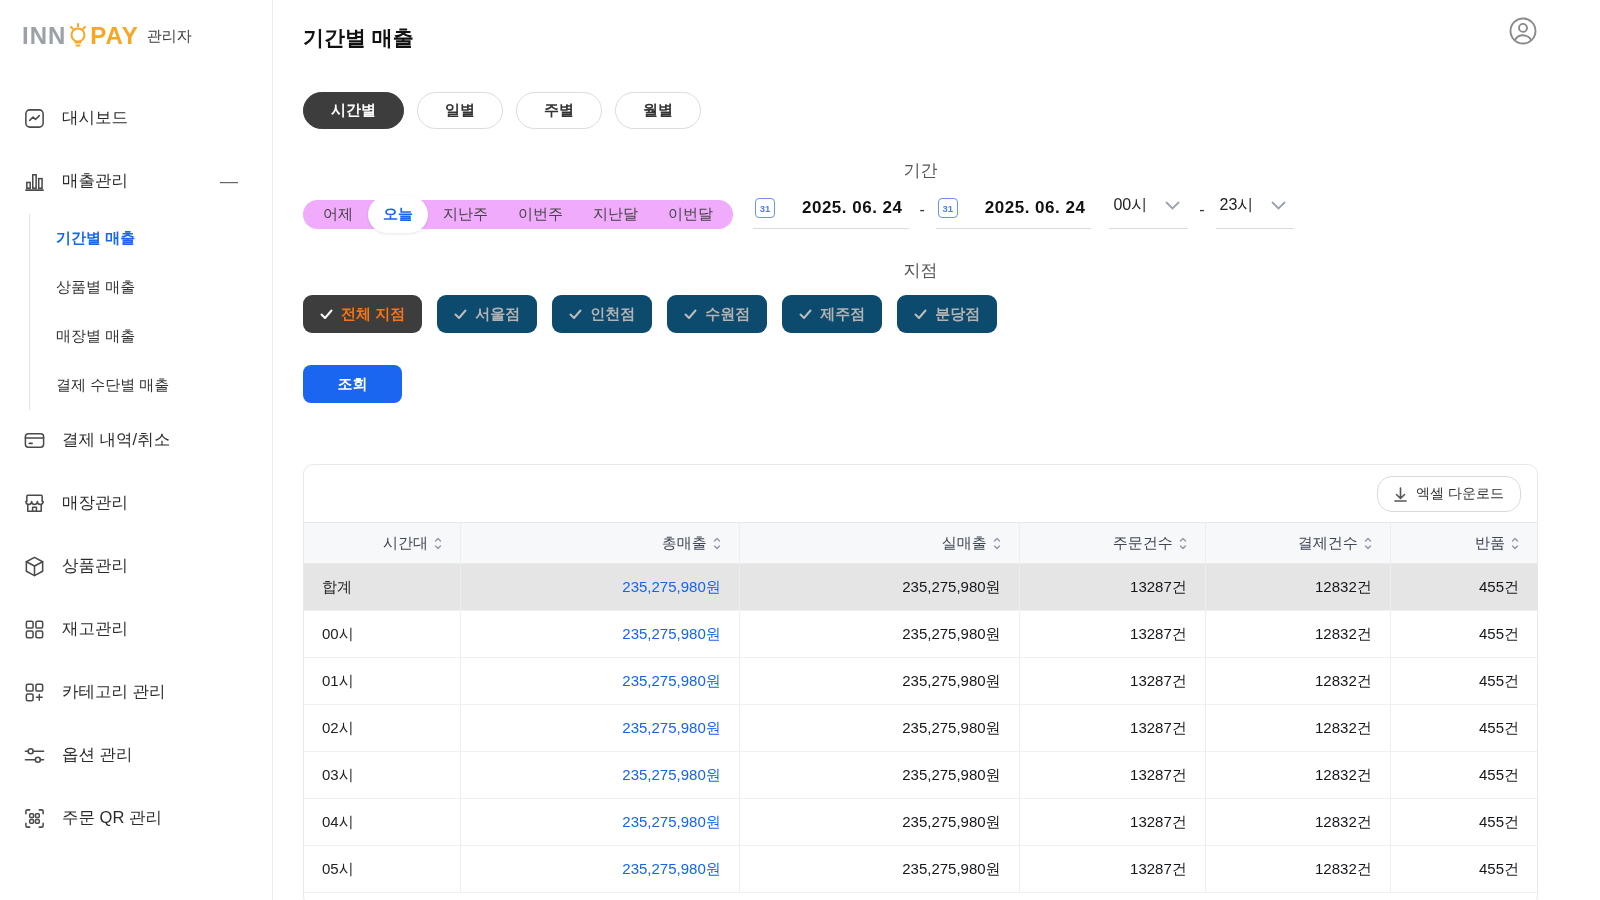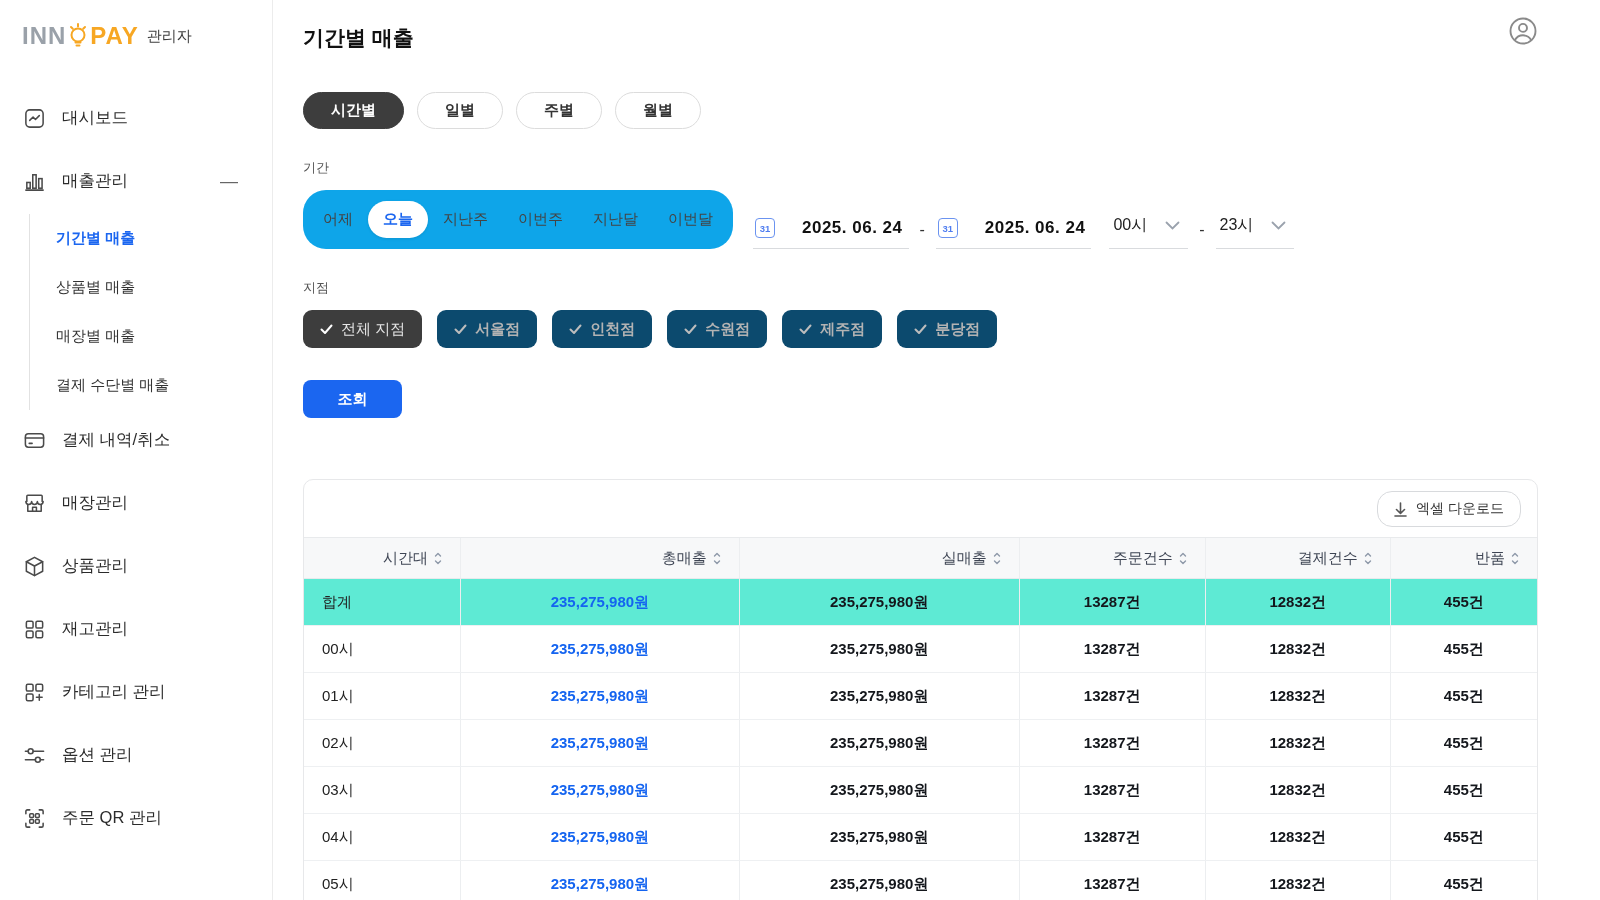--- a/index.html
+++ b/index.html
@@ -29,56 +29,56 @@
 
   
   .main { flex:1; padding:0 62px 0 30px; position:relative; }
   .profile-btn { position:absolute; top:16px; right:62px; width:30px; height:30px; color:#8a8a8a; cursor:pointer; }
   .page-title { margin-top:24px; font-size:21px; font-weight:700; color:#111; }
 
   .tabs { display:flex; gap:13px; margin-top:40px; }
   .tab { height:37px; padding:0 27px; border-radius:21px; border:1px solid #dcdcdc; display:flex; align-items:center; font-size:15px; font-weight:600; color:#333; background:#fff; cursor:pointer; }
   .tab.active { background:#3d3d3d; color:#fff; border-color:#3d3d3d; }
 
-  .section-label { margin-top:30px; font-size:13px; color:#555; }
+  .section-label { margin-top:30px; font-size:17px; color:#555;text-align:center; }
   .filter-row { display:flex; align-items:flex-end; margin-top:13px; }
-  .segment { display:flex; align-items:center; justify-content:space-between; background:#0ea5e9; border-radius:23px; height:59px; padding:0 5px; width:430px; }
+  .segment { display:flex; align-items:center; justify-content:space-between; background:#f0abfc; border-radius:23px; height:29px; padding:0 5px; width:430px; }
   .seg-item { padding:0 15px; height:37px; display:flex; align-items:center; font-size:15px; color:#444; border-radius:19px; font-weight:500; cursor:pointer; }
   .seg-item.active { background:#fff; color:#1b66f0; font-weight:700; box-shadow:0 1px 3px rgba(0,0,0,.10); }
 
   .date-group { display:flex; align-items:center; gap:27px; border-bottom:1px solid #d9dbde; padding:0 6px 10px 2px; margin-left:20px; cursor:pointer; }
   .cal-icon { width:20px; height:20px; border:1.7px solid #6b93f0; border-radius:4px; color:#4f7df0; font-size:9.5px; font-weight:700; display:flex; align-items:center; justify-content:center; }
   .date-text { font-size:17px; font-weight:700; color:#111; letter-spacing:.5px; }
   .range-dash { margin:0 11px 10px 11px; color:#333; font-size:16px; }
   .time-select { display:flex; align-items:center; gap:18px; border-bottom:1px solid #d9dbde; padding:0 8px 12px 4px; margin-left:18px; font-size:16px; color:#222; cursor:pointer; }
   .chev { color:#9aa2ad; display:flex; }
 
   .branch-row { display:flex; gap:15px; margin-top:13px; }
   .branch { height:38px; border-radius:9px; background:#0c4a6e; color:#b3b3b3; display:flex; align-items:center; gap:8px; padding:0 17px; font-size:15px; font-weight:600; cursor:pointer; }
   .branch .chk { display:flex; color:#bdbdbd; }
-  .branch.active { background:#3d3d3d; color:#e5e5e5; font-weight:400; }
+  .branch.active { background:#3d3d3d; color:#f97316; font-weight:700; }
   .branch.active .chk { color:#fff; }
 
   .search-btn { margin-top:32px; width:99px; height:38px; background:#1b66f0; color:#fff; border:none; border-radius:8px; font-size:15px; font-weight:700; cursor:pointer; font-family:inherit; }
 
   
   .card { margin-top:61px; border:1px solid #e7e8ea; border-radius:10px; min-height:442px; overflow:hidden; background:#fff; }
   .card-toolbar { display:flex; justify-content:flex-end; padding:11px 16px 10px; }
   .excel-btn { height:36px; border:1px solid #d8dadd; border-radius:15px; background:#fff; color:#333; font-size:14px; display:flex; align-items:center; gap:9px; padding:0 16px; cursor:pointer; font-family:inherit; }
   .excel-btn .dl { color:#555; display:flex; }
 
   table { width:100%; border-collapse:collapse; font-size:15px; }
   thead th { background:#f7f8f9; height:41px; border-top:1px solid #e8eaec; border-bottom:1px solid #e8eaec; font-weight:500; color:#3e4554; text-align:right; padding:0 18px; cursor:pointer; }
   thead th:first-child { text-align:right; }
   thead th + th, tbody td + td { border-left:1px solid #eceef0; }
   .sort-ic { color:#8e99a8; margin-left:6px; display:inline-flex; vertical-align:middle; }
-  tbody td { height:47px; border-bottom:1px solid #eef0f2; text-align:center; padding:0 18px; font-weight:700; color:#14171c; background:#fff; }
+  tbody td { height:47px; border-bottom:1px solid #eef0f2; text-align:right; padding:0 18px; font-weight:400; color:#14171c; background:#fff; }
   tbody td:first-child { text-align:left; font-weight:400; color:#222; }
   tbody td.col-total { color:#1464f0; cursor:pointer; }
-  tr.summary td { background:#5eead4; }
+  tr.summary td { background:#e5e5e5; }
 </style>
 </head>
 <body>
 
 <div class="app">
 
   <aside class="sidebar">
     <div class="logo-row">
       <span class="logo-inn">INN</span>
       <span class="logo-bulb">

